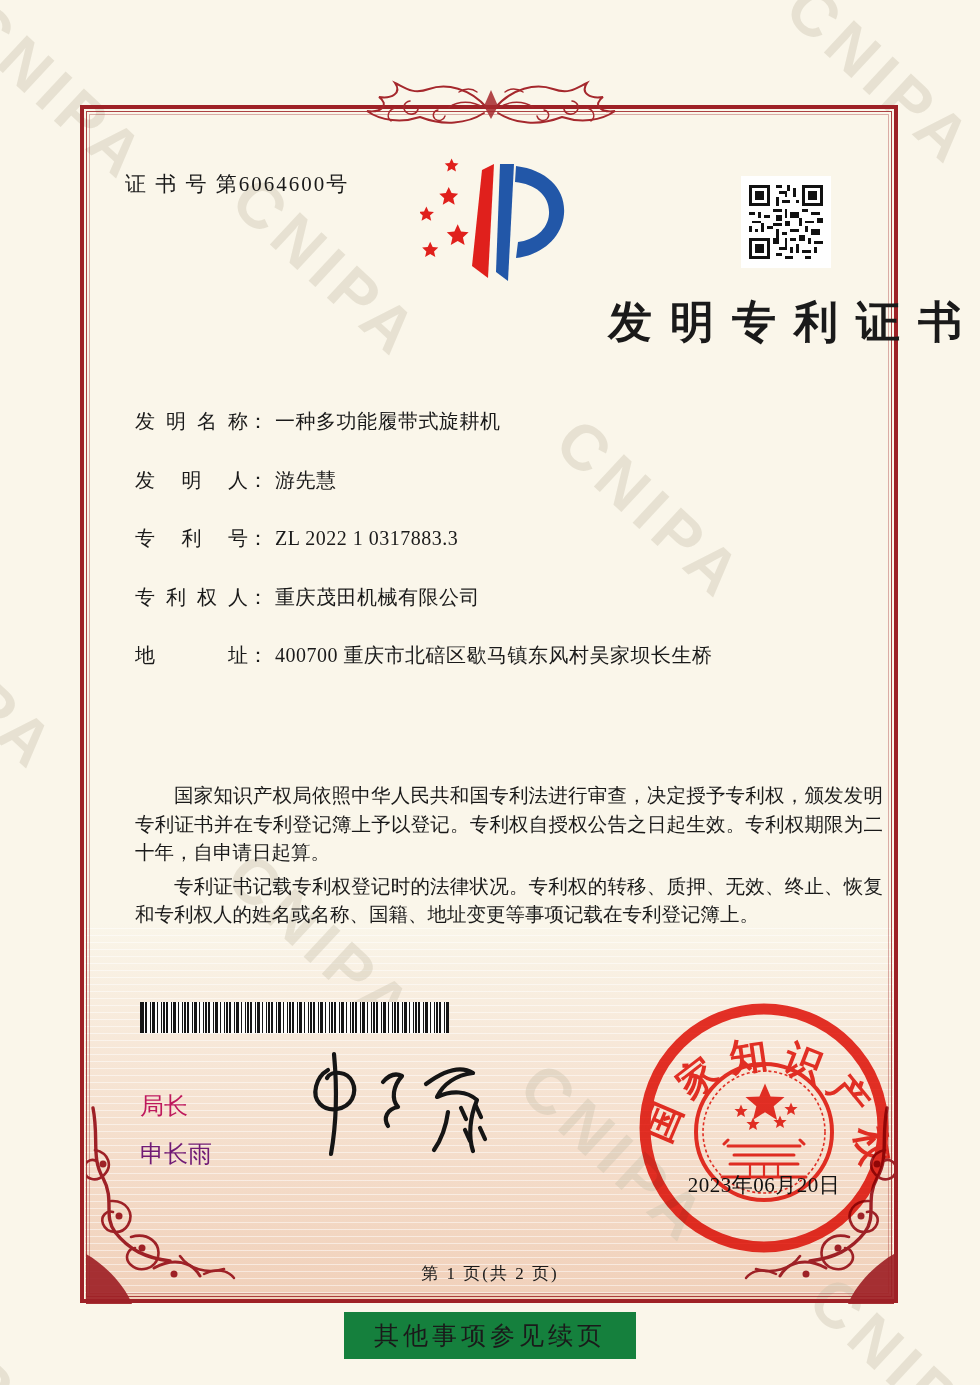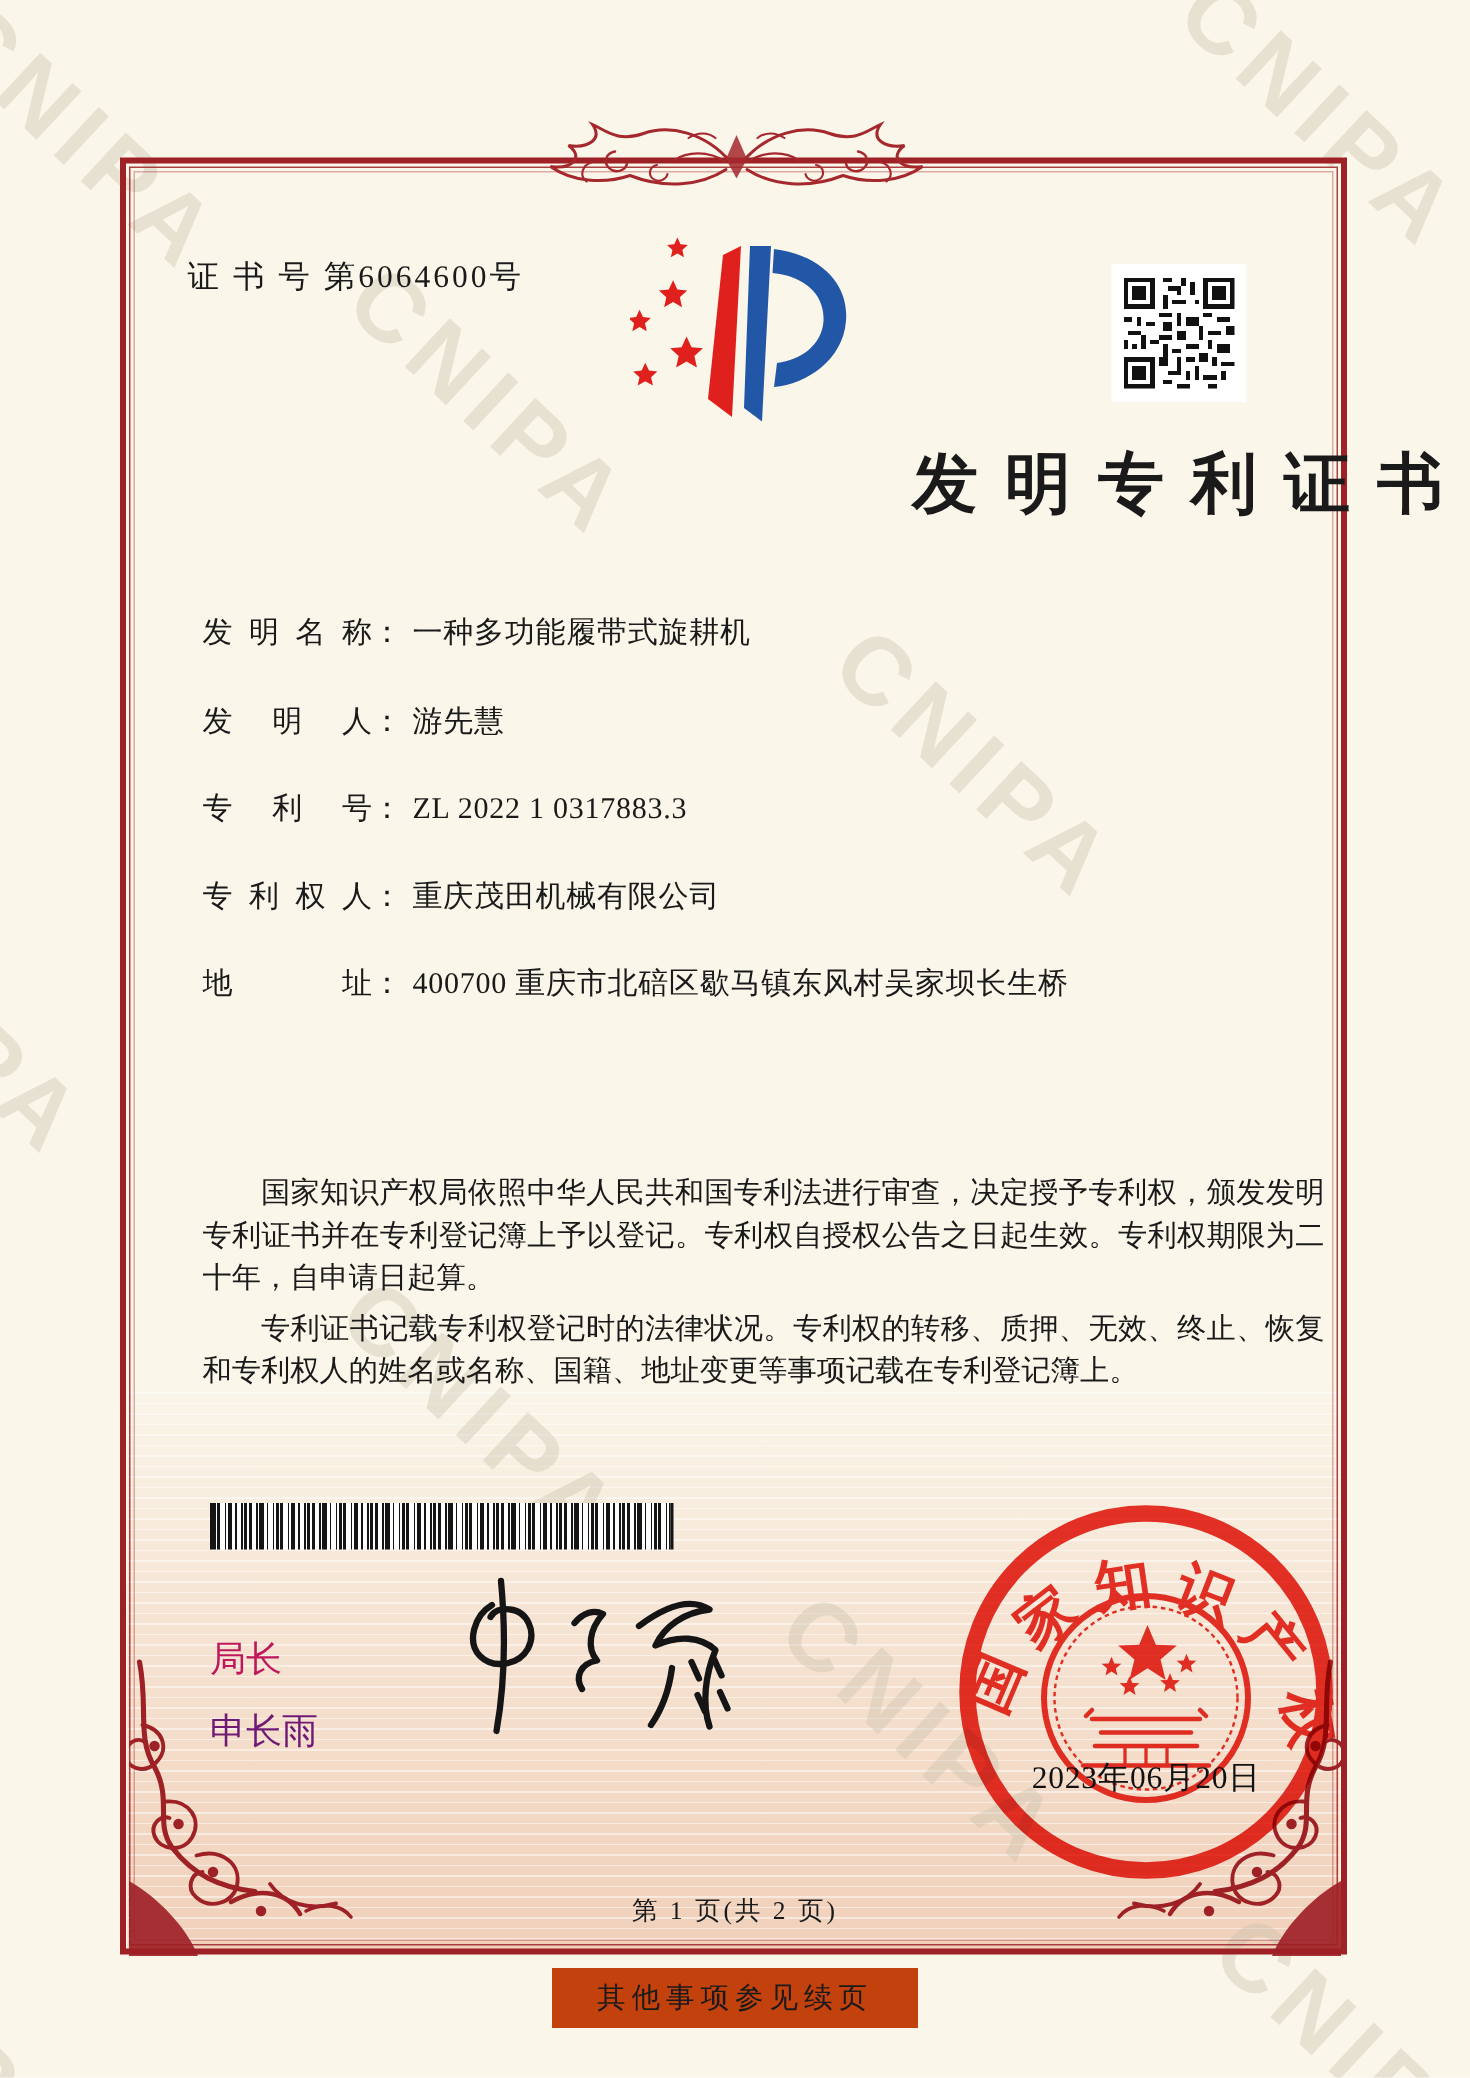--- a/index.html
+++ b/index.html
@@ -85,21 +85,21 @@
     font-family:"Liberation Sans","DejaVu Sans",sans-serif;font-size:24px;color:#701a75;}
   .signature{position:absolute;left:288px;top:1046px;z-index:6;}
   .seal{position:absolute;left:636px;top:1000px;z-index:7;mix-blend-mode:multiply;opacity:.95;}
   .seal-date{position:absolute;left:660px;top:1171px;width:208px;text-align:center;z-index:8;
              font-size:21px;color:#111;letter-spacing:.5px;}
 
   
   .page-indicator{position:absolute;left:0;top:1262px;width:100%;text-align:center;
                   font-size:17px;z-index:5;letter-spacing:2px;}
   .cont-box{position:absolute;left:50%;transform:translateX(-50%);top:1312px;z-index:6;
-            background:#c2410c;padding:7px 30px;font-size:19px;letter-spacing:4px;}
+            background:#15803d;padding:7px 30px;font-size:25px;letter-spacing:4px;}
 </style>
 </head>
 <body>
 
 <div class="wm" style="left:-5px;top:-15px">CNIPA</div>
 <div class="wm" style="left:268px;top:162px">CNIPA</div>
 <div class="wm" style="left:822px;top:-30px">CNIPA</div>
 <div class="wm" style="left:592px;top:404px">CNIPA</div>
 <div class="wm" style="left:-95px;top:575px">CNIPA</div>
 <div class="wm" style="left:263px;top:838px">CNIPA</div>

